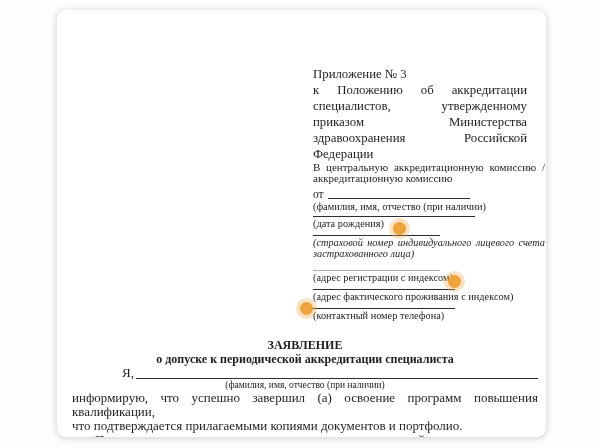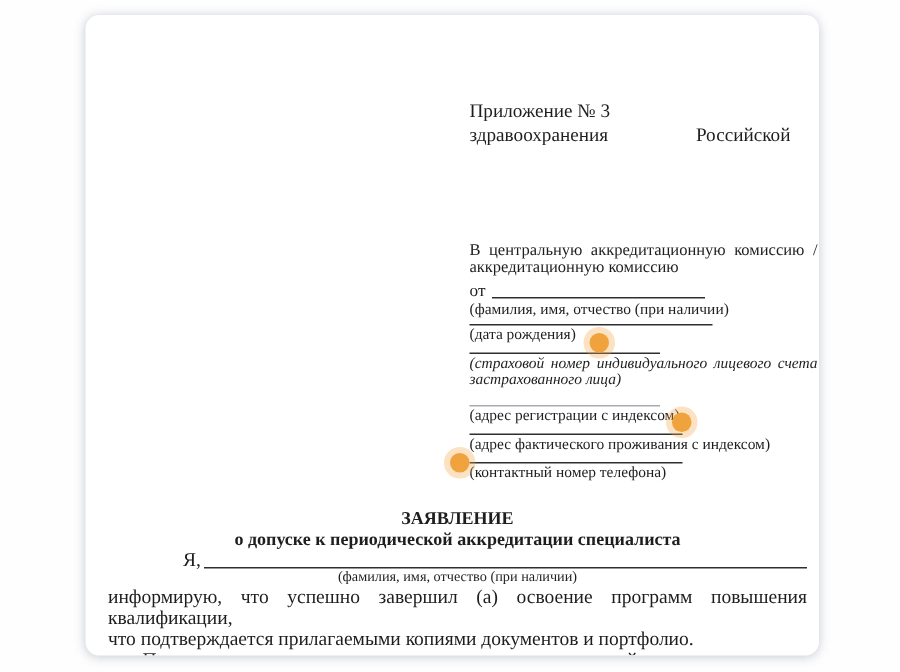--- a/index.html
+++ b/index.html
@@ -53,21 +53,25 @@
 </style>
 </head>
 <body>
 
 <div class="stage">
   <div class="card">
 
 
     <div class="appendix">
       <div>Приложение № 3</div>
+      <div class="just">к Положению об аккредитации</div>
+      <div class="just">специалистов, утвержденному</div>
+      <div class="just">приказом Министерства</div>
       <div class="just">здравоохранения Российской</div>
+      <div>Федерации</div>
     </div>
 
     <div class="rightform">
       <div class="just">В центральную аккредитационную комиссию /</div>
       <div>аккредитационную комиссию</div>
       <div class="from-row">
         <span>от</span>
         <span class="frule"></span>
       </div>
       <div class="cap">(фамилия, имя, отчество (при наличии)</div>

